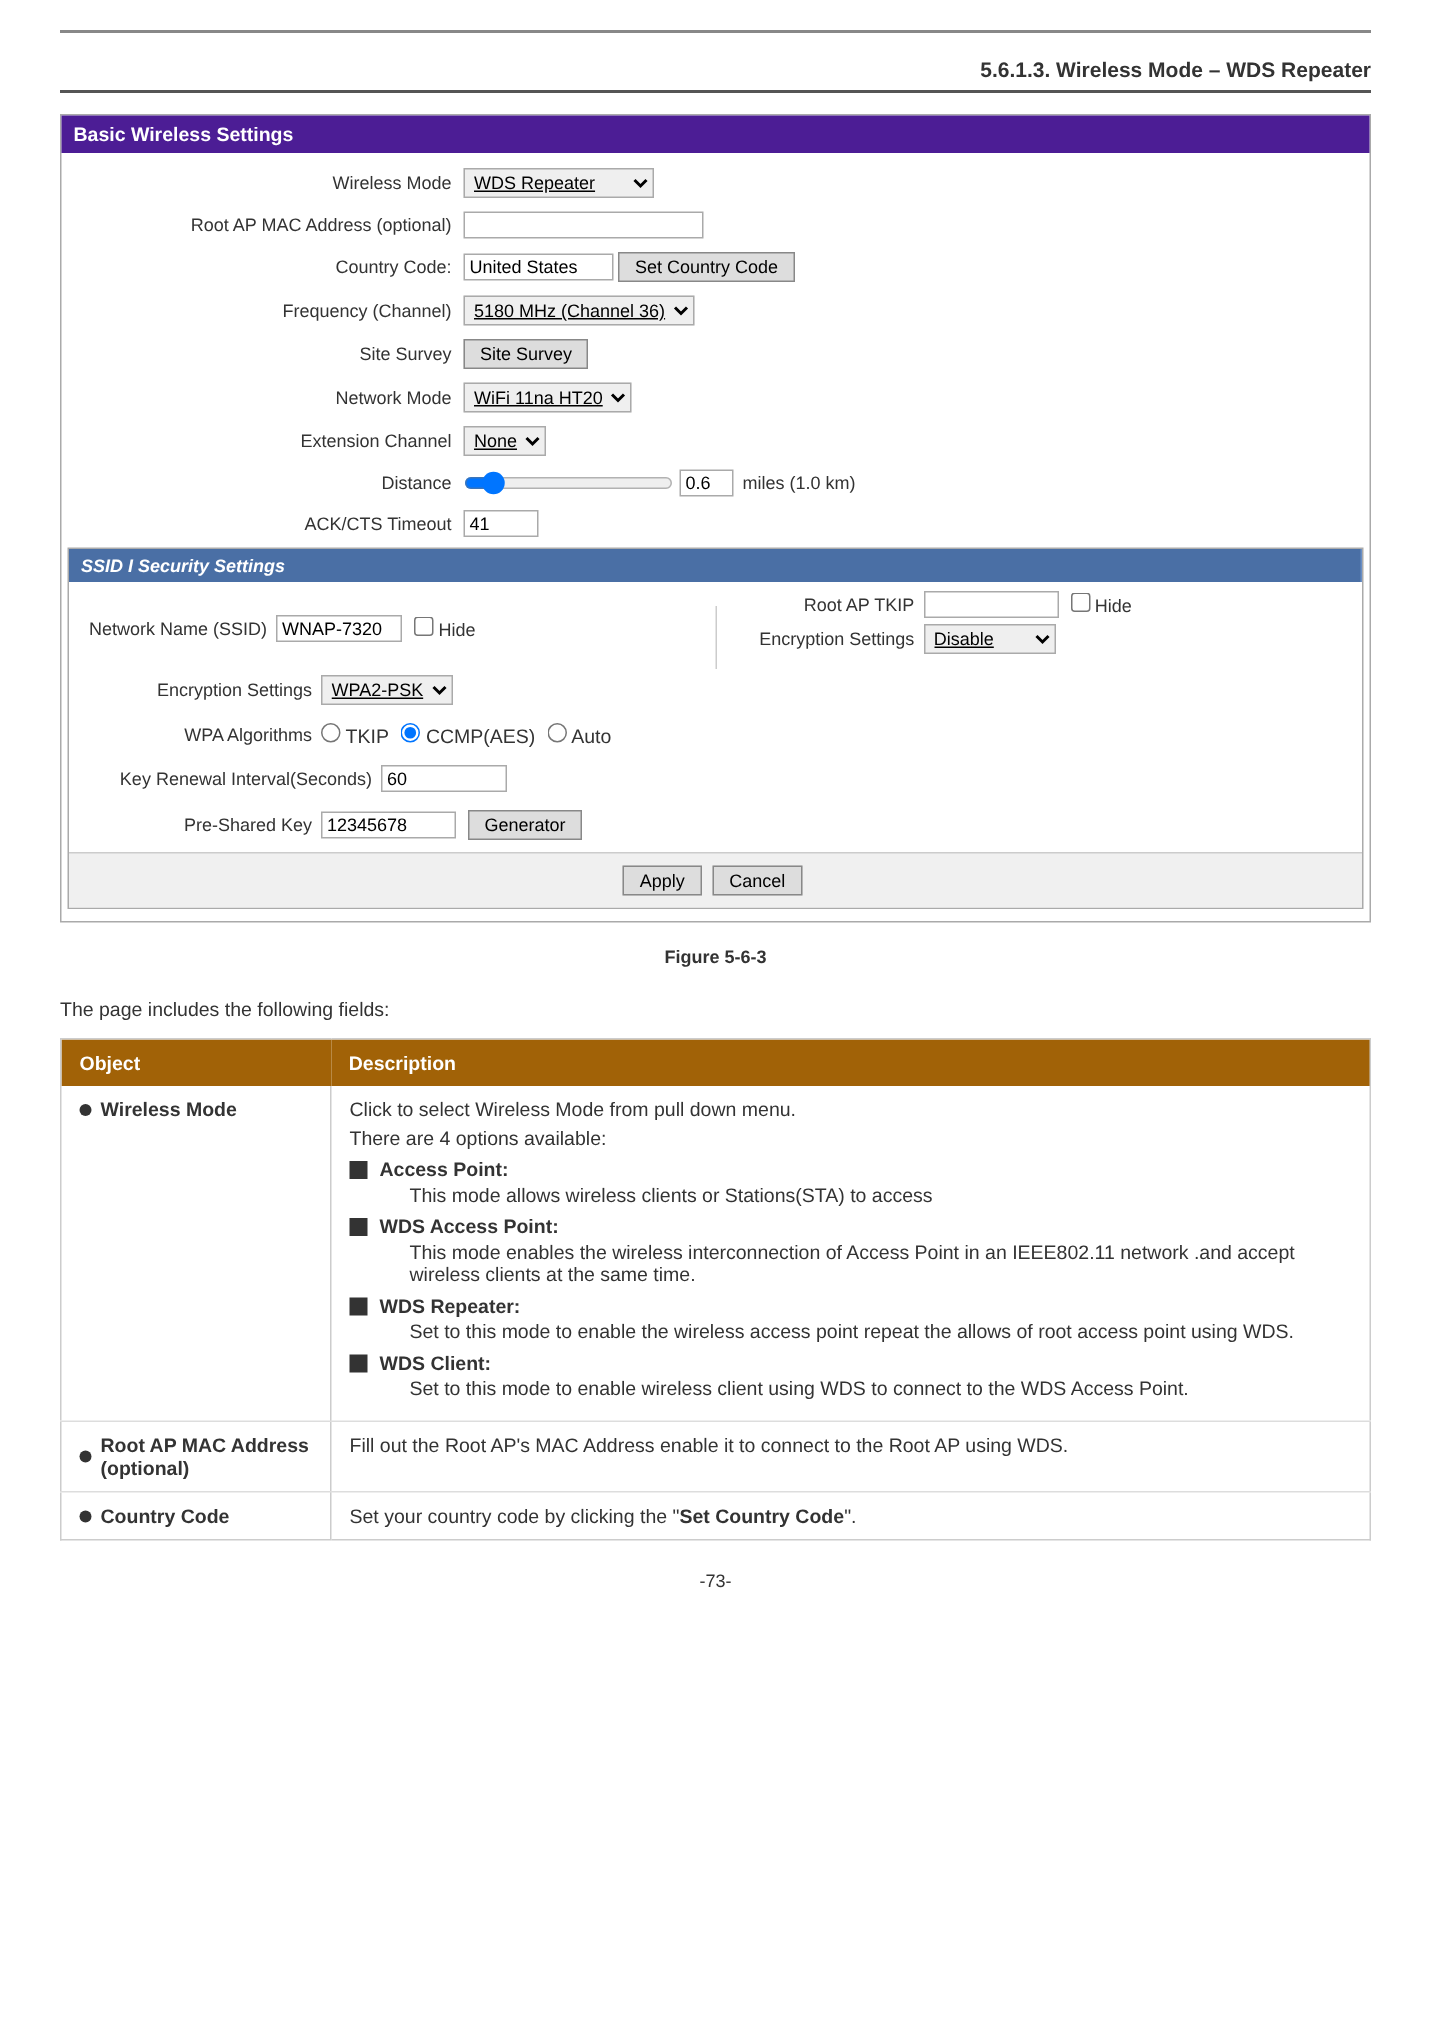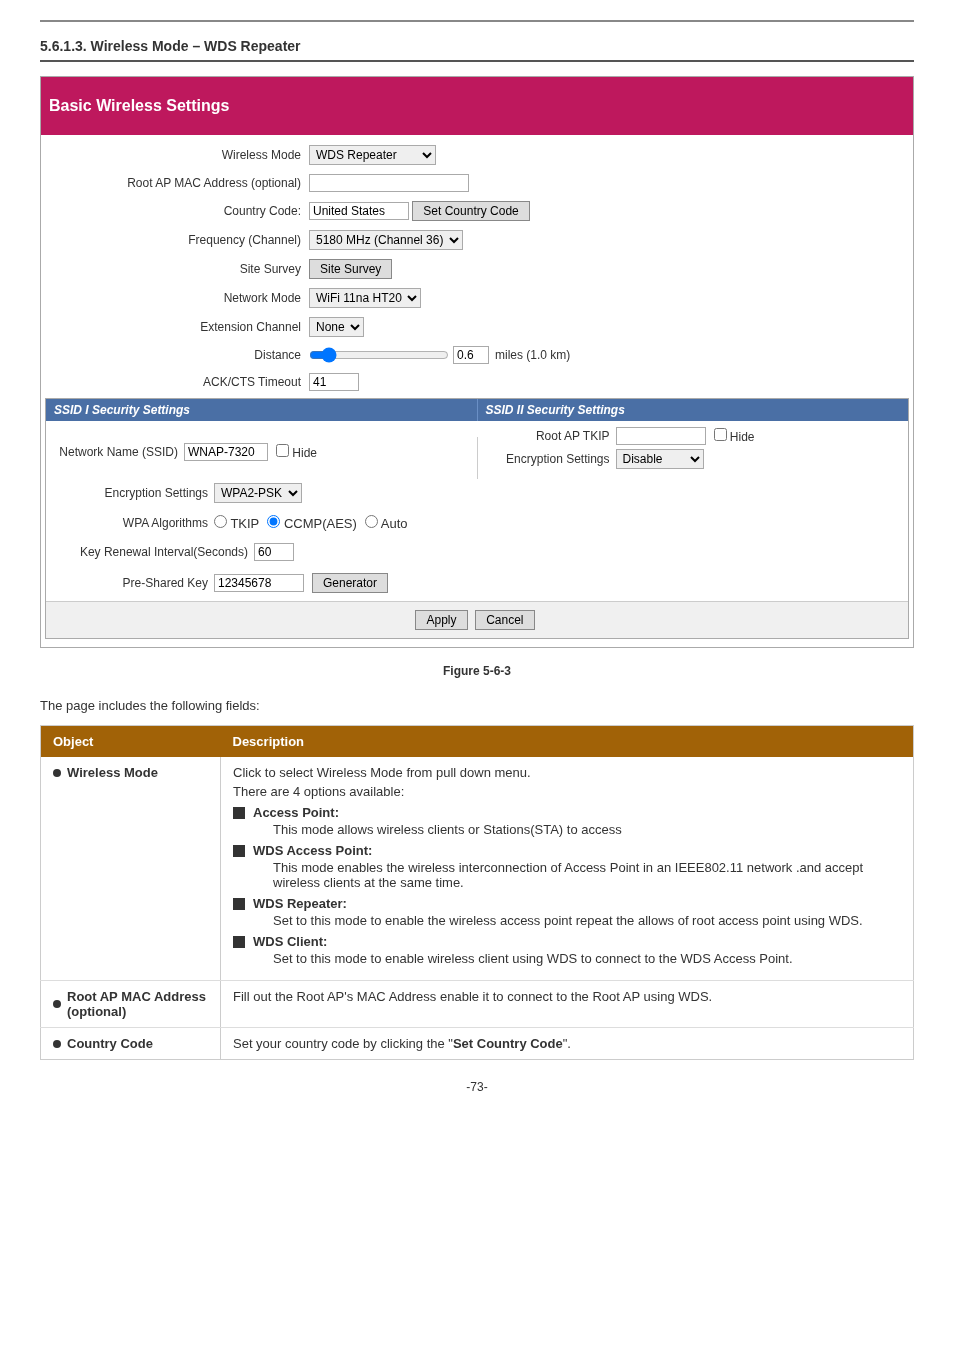--- a/index.html
+++ b/index.html
@@ -9,30 +9,31 @@
       background: #fff;
       color: #333;
       padding: 20px 40px;
     }
     .section-title {
       font-size: 14px;
       font-weight: bold;
       margin-bottom: 14px;
       border-bottom: 2px solid #555;
       padding-bottom: 6px;
+      text-align: right;
     }
     .config-box {
       border: 1px solid #aaa;
       margin-bottom: 16px;
     }
     .config-box-header {
-      background: #be185d;
+      background: #4c1d95;
       color: #fff;
-      padding: 20px 8px;
-      font-size: 16px;
+      padding: 5px 8px;
+      font-size: 13px;
       font-weight: bold;
     }
     .config-inner {
       padding: 8px 4px;
     }
     .form-row {
       display: flex;
       align-items: center;
       margin-bottom: 5px;
       padding: 2px 4px;
@@ -49,20 +50,21 @@
     }
     input[type="text"], input[type="number"] {
       font-size: 12px;
       padding: 1px 3px;
       border: 1px solid #aaa;
     }
     select {
       font-size: 12px;
       padding: 1px 2px;
       border: 1px solid #aaa;
+      text-decoration: underline;
     }
     button.btn {
       font-size: 12px;
       padding: 2px 10px;
       border: 1px solid #888;
       background: #ddd;
       cursor: pointer;
       margin-right: 4px;
     }
     .ssid-header-row {
@@ -297,21 +299,20 @@
     <div class="form-row">
       <div class="form-label">ACK/CTS Timeout</div>
       <div class="form-control">
         <input type="text" style="width: 50px;" value="41">
       </div>
     </div>
 
     <div class="ssid-combined">
       <div class="ssid-header-row">
         <div class="ssid-header-cell">SSID I Security Settings</div>
-        <div class="ssid-header-cell">SSID II Security Settings</div>
       </div>
       <div class="two-col-ssid">
 
         <div class="ssid-col">
           <div class="ssid-row">
             <div class="ssid-lbl">Network Name (SSID)</div>
             <input type="text" style="width: 84px;" value="WNAP-7320">
             <label style="margin-left:8px; font-size:12px;">
               <input type="checkbox" style=""> <span>Hide</span>
             </label>
@@ -363,21 +364,21 @@
               <input type="radio" name="wpa_alg" value="Auto" style="">
               <span>Auto</span>
             </label>
           </div>
         </div>
       </div>
 
       <div class="enc-row">
         <div class="ssid-row">
           <div class="ssid-lbl" style="min-width:200px;">Key Renewal Interval(Seconds)</div>
-          <input type="text" style="width: 40px;" value="60">
+          <input type="text" style="width: 84px;" value="60">
         </div>
       </div>
 
       <div class="enc-row">
         <div class="ssid-row">
           <div class="ssid-lbl" style="min-width:160px;">Pre-Shared Key</div>
           <input type="text" style="width: 90px;" value="12345678">
           <button class="btn" style="margin-left:8px;">Generator</button>
         </div>
       </div>

